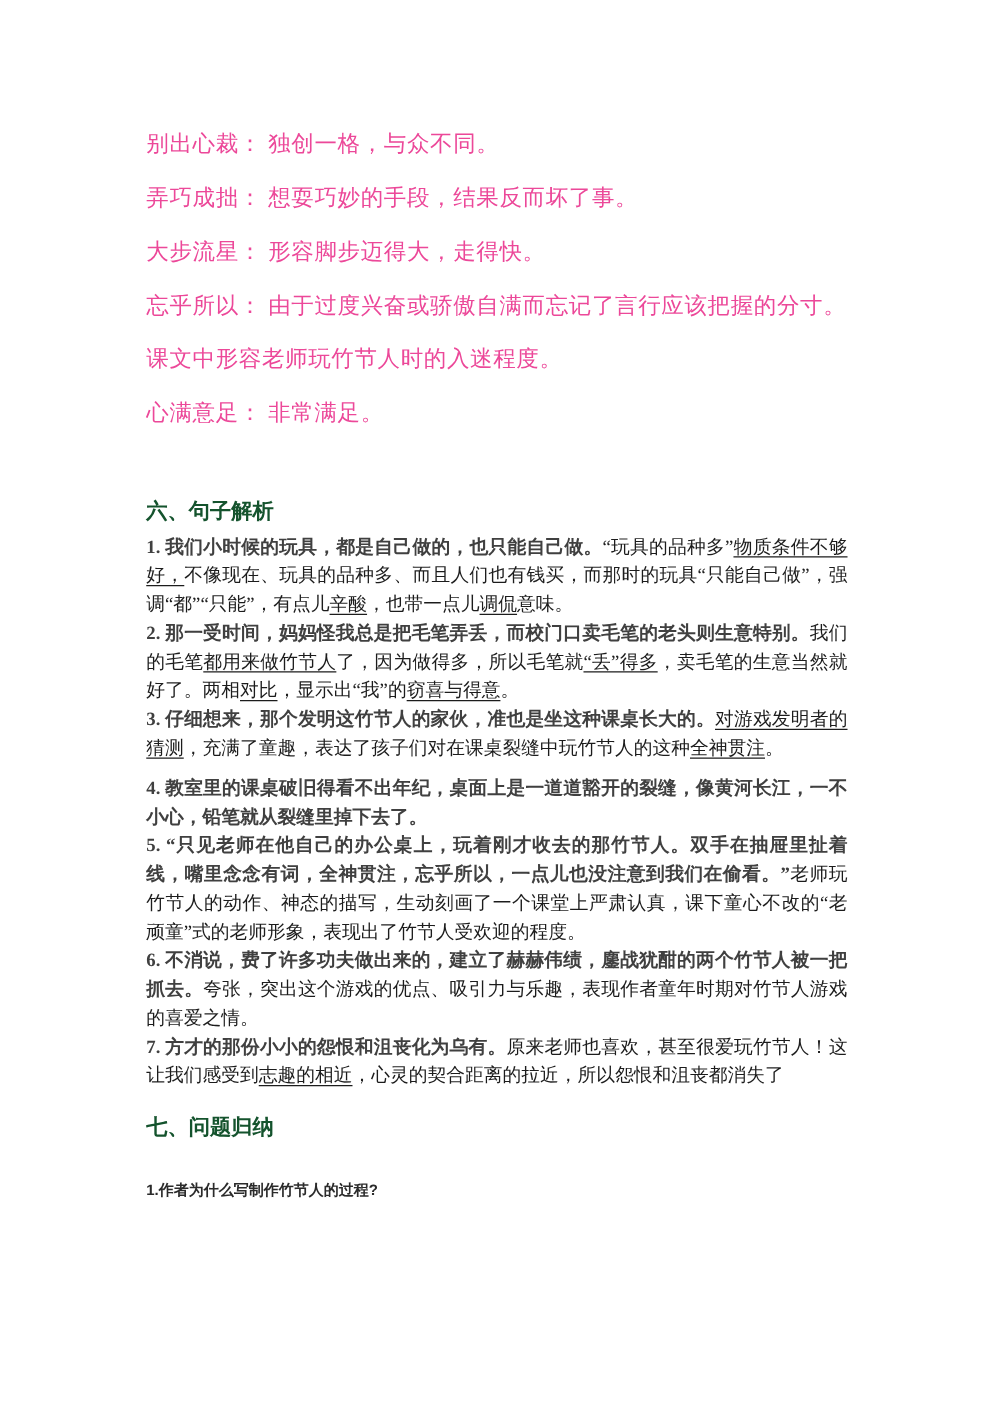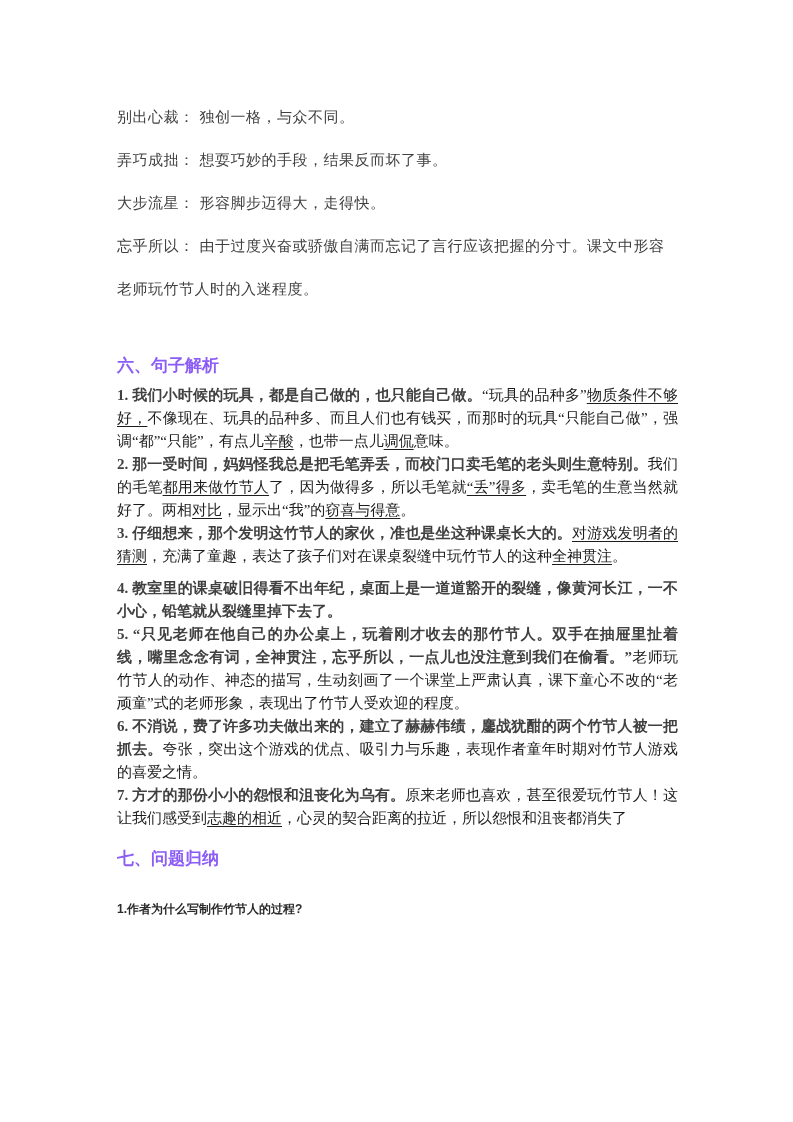--- a/index.html
+++ b/index.html
@@ -6,31 +6,31 @@
   body{
     width:793px;height:1122px;background:#ffffff;overflow:hidden;
     font-family:"Liberation Serif",serif;
     -webkit-font-smoothing:antialiased;
   }
   .page{width:793px;height:1122px;background:#ffffff;position:relative;}
   .content{padding:96px 115px 0 117px;}
 
   
   .defs{
-    font-family:Liberation Serif, serif;
-    font-size:15px;line-height:43px;color:#404040;
+    font-family:Liberation Mono, monospace;
+    font-size:18px;line-height:43px;color:#ec4899;
     letter-spacing:0.5px;
   }
   .def-line{margin:0;}
   .def-line .def-text{margin-left:5px;}
 
   
   .sec-heading{
     font-family:"Liberation Sans",sans-serif;
-    font-size:17px;font-weight:bold;color:#8b5cf6;
+    font-size:17px;font-weight:bold;color:#14532d;
     line-height:26px;margin:0;
   }
   .h-six{margin-top:42px;}
   .h-seven{margin-top:16px;}
 
   
   .paras{margin-top:5px;font-size:15px;line-height:23px;color:#1c1c1c;}
   .body-para{margin:0;text-align:justify;}
   .gap-top{margin-top:9px;}
   .bold{font-weight:bold;color:#404040;}
@@ -47,20 +47,21 @@
 <body>
 
 <div class="page">
   <div class="content">
 
     <section class="defs" id="defs">
         <p class="def-line"><span class="def-term">别出心裁：</span><span class="def-text">独创一格，与众不同。</span></p>
         <p class="def-line"><span class="def-term">弄巧成拙：</span><span class="def-text">想耍巧妙的手段，结果反而坏了事。</span></p>
         <p class="def-line"><span class="def-term">大步流星：</span><span class="def-text">形容脚步迈得大，走得快。</span></p>
         <p class="def-line"><span class="def-term">忘乎所以：</span><span class="def-text">由于过度兴奋或骄傲自满而忘记了言行应该把握的分寸。课文中形容老师玩竹节人时的入迷程度。</span></p>
+        <p class="def-line"><span class="def-term">心满意足：</span><span class="def-text">非常满足。</span></p>
       </section>
 
     <h2 class="sec-heading h-six">六、句子解析</h2>
 
     <section class="paras" id="paras">
         <p class="body-para"><span class="bold">1. 我们小时候的玩具，都是自己做的，也只能自己做。</span><span>“玩具的品种多”</span><span class="uline">物质条件不够好，</span><span>不像现在、玩具的品种多、而且人们也有钱买，而那时的玩具“只能自己做”，强调“都”“只能”，有点儿</span><span class="uline">辛酸</span><span>，也带一点儿</span><span class="uline">调侃</span><span>意味。</span></p>
         <p class="body-para"><span class="bold">2. 那一受时间，妈妈怪我总是把毛笔弄丢，而校门口卖毛笔的老头则生意特别。</span><span>我们的毛笔</span><span class="uline">都用来做竹节人</span><span>了，因为做得多，所以毛笔就</span><span class="uline">“丢”得多</span><span>，卖毛笔的生意当然就好了。两相</span><span class="uline">对比</span><span>，显示出“我”的</span><span class="uline">窃喜与得意</span><span>。</span></p>
         <p class="body-para"><span class="bold">3. 仔细想来，那个发明这竹节人的家伙，准也是坐这种课桌长大的。</span><span class="uline">对游戏发明者的猜测</span><span>，充满了童趣，表达了孩子们对在课桌裂缝中玩竹节人的这种</span><span class="uline">全神贯注</span><span>。</span></p>
         <p class="body-para gap-top"><span class="bold">4. 教室里的课桌破旧得看不出年纪，桌面上是一道道豁开的裂缝，像黄河长江，一不小心，铅笔就从裂缝里掉下去了。</span></p>
         <p class="body-para"><span class="bold">5. “只见老师在他自己的办公桌上，玩着刚才收去的那竹节人。双手在抽屉里扯着线，嘴里念念有词，全神贯注，忘乎所以，一点儿也没注意到我们在偷看。”</span><span>老师玩竹节人的动作、神态的描写，生动刻画了一个课堂上严肃认真，课下童心不改的“老顽童”式的老师形象，表现出了竹节人受欢迎的程度。</span></p>

